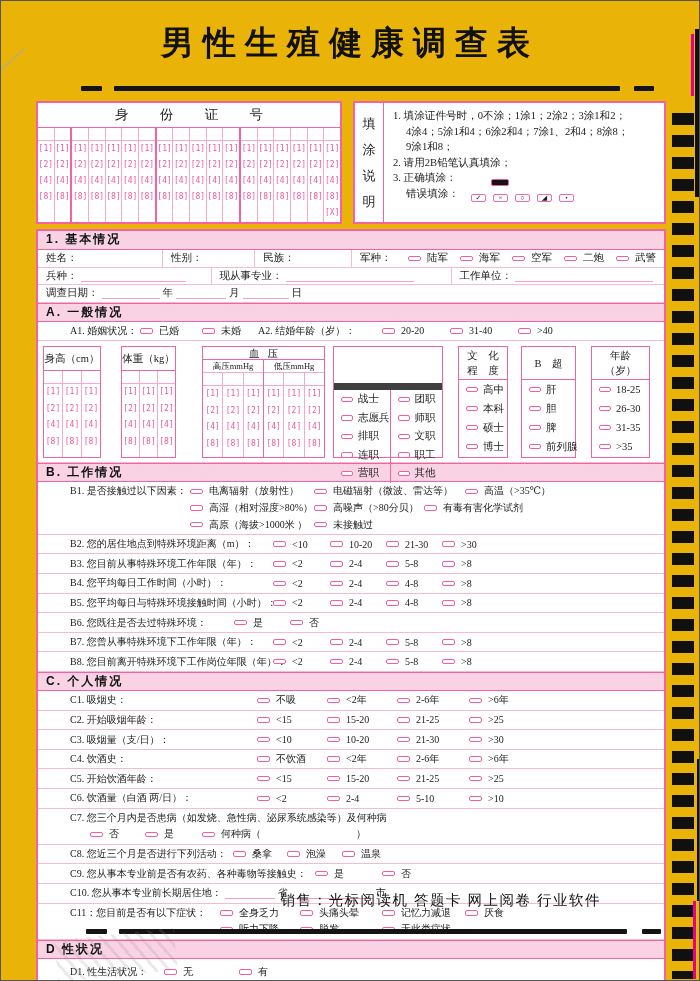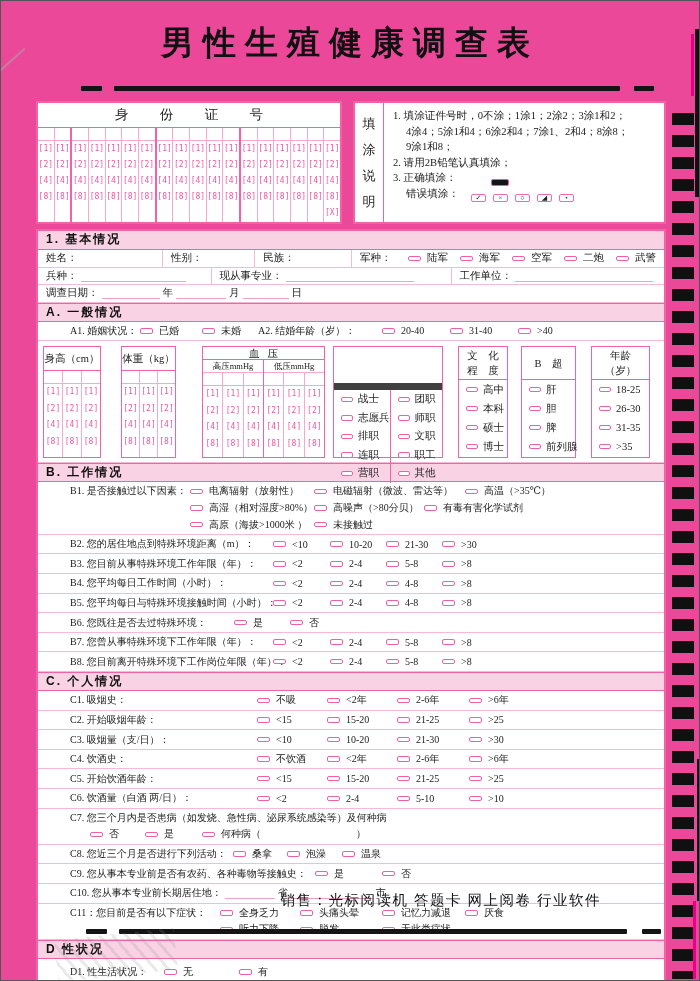--- a/index.html
+++ b/index.html
@@ -1,17 +1,17 @@
 <!DOCTYPE html>
 <html><head>
 <meta charset="utf-8">
 <style>
 * { margin:0; padding:0; box-sizing:border-box; }
 html,body { background:#fff; }
-.page { position:relative; width:700px; height:981px; background:#ec4899; overflow:hidden;
+.page { position:relative; width:700px; height:981px; background:#eab308; overflow:hidden;
   border:1px solid #555; font-family:"Liberation Serif","DejaVu Serif",serif; color:#1b1b1b; }
 .title { position:absolute; top:20px; left:0; width:100%; text-align:center;
   font-family:"Liberation Sans","DejaVu Sans",sans-serif; font-size:33px; font-weight:bold; letter-spacing:9px; color:#111; }
 .hdash { position:absolute; height:5px; background:#141414; border-radius:1px; }
 .timing { position:absolute; left:671px; top:112px; width:22px; height:866px;
   background:repeating-linear-gradient(to bottom,#101010 0 12px,transparent 12px 22px); }
 .bar-tr { position:absolute; left:694px; top:28px; width:6px; height:168px; background:#101010; }
 .bar-br { position:absolute; left:696px; top:758px; width:4px; height:142px; background:#101010; }
 .mag-t { position:absolute; left:690px; top:33px; width:3px; height:62px; background:#e8008a; }
 .mag-b { position:absolute; left:692px; top:900px; width:3px; height:78px; background:#e8008a; }
@@ -321,21 +321,21 @@
             <span class="cb"></span>
             <span>已婚</span>
           </span>
           <span class="opt" style="width: 56px;">
             <span class="cb"></span>
             <span>未婚</span>
           </span>
           <span class="txt" style="width: 124px;">A2. 结婚年龄（岁）：</span>
           <span class="opt" style="width: 68px;">
             <span class="cb"></span>
-            <span>20-40</span>
+            <span>20-20</span>
           </span>
           <span class="opt" style="width: 68px;">
             <span class="cb"></span>
             <span>31-40</span>
           </span>
           <span class="opt">
             <span class="cb"></span>
             <span>&gt;40</span>
           </span>
         </div>

